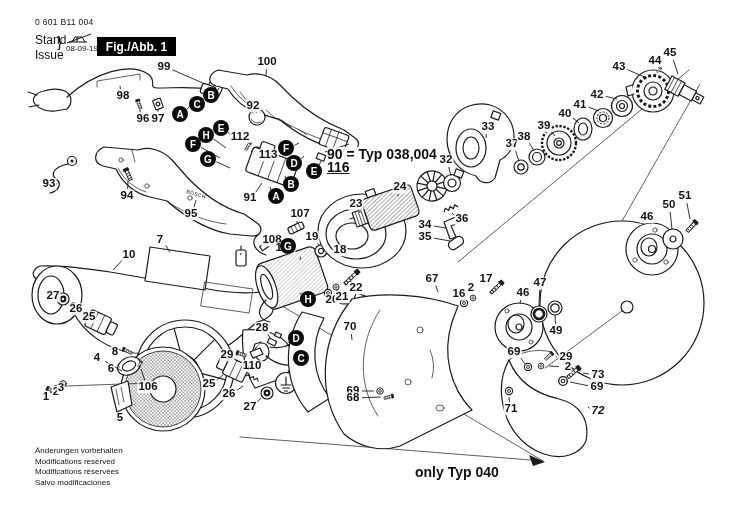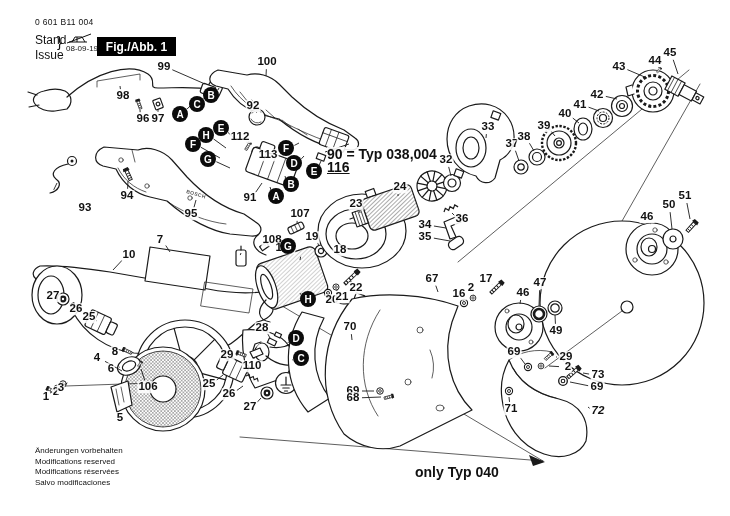--- a/index.html
+++ b/index.html
@@ -489,21 +489,21 @@
       <div>Modifications reserved</div>
       <div>Modifications réservées</div>
       <div>Salvo modificaciones</div>
     </div>
 
   <div id="labels-layer">
       <div class="plabel" style="left: 164px; top: 67px;">99</div>
       <div class="plabel" style="left: 123px; top: 96px;">98</div>
       <div class="plabel" style="left: 143px; top: 119px;">96</div>
       <div class="plabel" style="left: 158px; top: 119px;">97</div>
-      <div class="plabel" style="left: 49px; top: 208px; margin-left: 36px;">93</div>
+      <div class="plabel" style="left: 49px; top: 184px;">93</div>
       <div class="plabel" style="left: 127px; top: 196px;">94</div>
       <div class="plabel" style="left: 191px; top: 214px;">95</div>
       <div class="plabel" style="left: 267px; top: 62px;">100</div>
       <div class="plabel" style="left: 253px; top: 106px;">92</div>
       <div class="plabel" style="left: 240px; top: 137px;">112</div>
       <div class="plabel" style="left: 268px; top: 155px;">113</div>
       <div class="plabel" style="left: 250px; top: 198px;">91</div>
       <div class="plabel" style="left: 300px; top: 214px;">107</div>
       <div class="plabel" style="left: 272px; top: 240px;">108</div>
       <div class="plabel" style="left: 258px; top: 248px; margin-left: 27px;">109</div>

